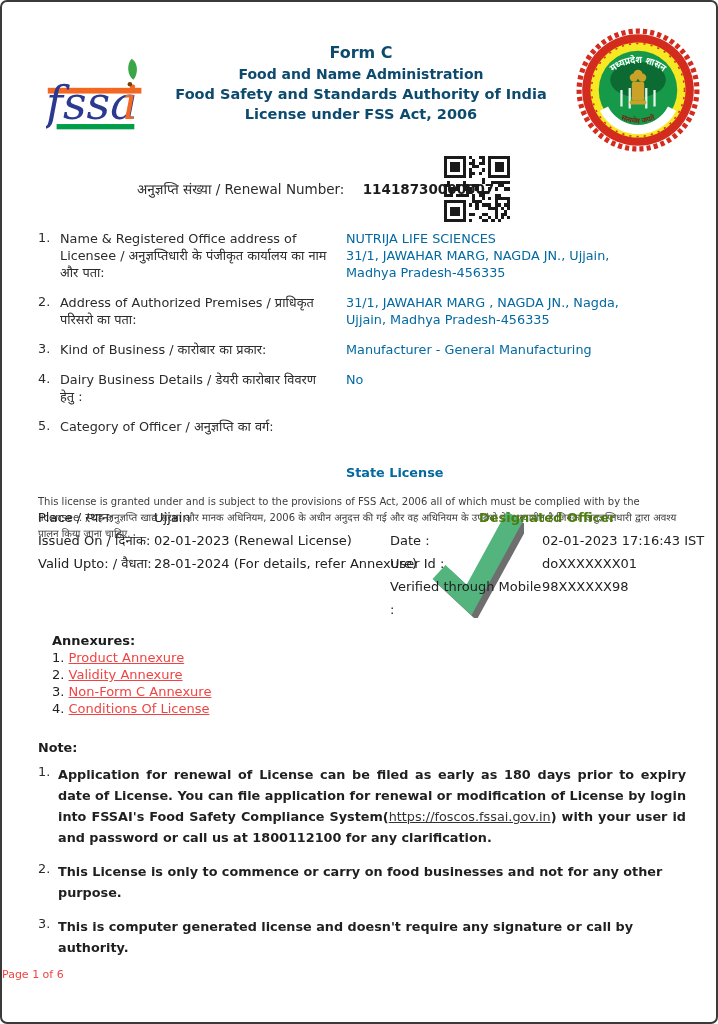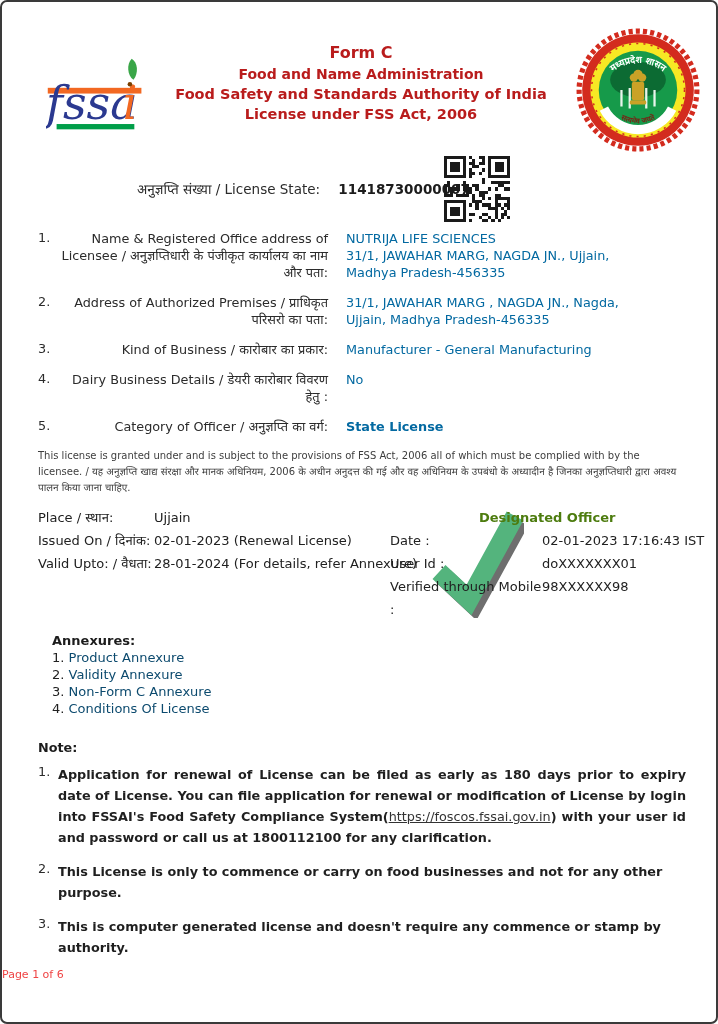--- a/index.html
+++ b/index.html
@@ -16,58 +16,58 @@
     border-radius: 7px;
     background: #ffffff;
     overflow: hidden;
   }
 
   
   .fssai-logo { position: absolute; left: 44px; top: 42px; width: 106px; height: 100px; }
   .mp-emblem  { position: absolute; left: 574px; top: 26px; width: 124px; height: 124px; }
   .titles {
     position: absolute; left: 152px; right: 148px; top: 40px;
-    text-align: center; font-weight: 700; color: #b91c1c;
+    text-align: center; font-weight: 700; color: #0c4a6e;
   }
   .title-1 { font-size: 16px; line-height: 22px; }
   .title-2 { font-size: 19px; line-height: 25px; }
   .title-3 { font-size: 14px; line-height: 20px; }
   .title-4 { font-size: 14.5px; line-height: 20px; }
   .title-5 { font-size: 14.5px; line-height: 20px; }
 
   
   .license-row { position: absolute; left: 135px; top: 178px; font-size: 13.5px; }
   .license-label { color: #2b2b2b; }
   .license-value { font-weight: 700; margin-left: 14px; color: #1c1c1c; }
   .qr { position: absolute; left: 440px; top: 152px; width: 70px; height: 70px; }
 
   
   .details { position: absolute; left: 36px; right: 34px; top: 228px; font-size: 12.8px; }
   .detail-row { display: grid; grid-template-columns: 22px 286px 1fr; column-gap: 0; margin-bottom: 13px; }
   .detail-num { color: #2b2b2b; }
-  .detail-label { color: #2b2b2b; line-height: 17px; padding-right: 18px; text-align: right; }
+  .detail-label { color: #2b2b2b; line-height: 17px; padding-right: 18px; }
   .detail-value { white-space: pre-line; line-height: 17px; color: #0369a1; }
-  .detail-value.bold { font-weight: 700; }
+  .detail-value.bold { font-weight: 700; margin-top: 46px; }
   .disclaimer {
     margin-top: 9px; font-size: 10px; line-height: 16px; color: #3d3d3d;
   }
 
   
   .issue-block { position: absolute; left: 36px; top: 504px; font-size: 13px; z-index: 2; }
   .issue-row { display: grid; grid-template-columns: 116px auto; line-height: 23px; }
   .officer-block { position: absolute; left: 388px; top: 504px; font-size: 13px; z-index: 2; }
   .officer-heading { font-weight: 700; line-height: 23px; color: #4d7c0f; text-align: center; }
   .officer-row { display: grid; grid-template-columns: 152px auto; line-height: 23px; }
   .check-mark { position: absolute; left: 420px; top: 506px; width: 102px; height: 110px; z-index: 1; }
 
   
   .annexures { position: absolute; left: 50px; top: 630px; font-size: 13px; }
   .annex-heading { font-weight: 700; line-height: 17px; color: #1c1c1c; }
   .annex-item { line-height: 17px; }
-  .annex-link { color: #0c4a6e; cursor: pointer; }
+  .annex-link { text-decoration: underline; color: #ef4444; cursor: pointer; }
 
   
   .notes { position: absolute; left: 36px; right: 30px; top: 738px; font-size: 12.8px; }
   .note-heading { font-weight: 700; margin-bottom: 9px; color: #1c1c1c; }
   .note-item { display: grid; grid-template-columns: 20px 1fr; margin-bottom: 13px; }
   .note-num { font-weight: 400; color: #2b2b2b; }
   .note-text { font-weight: 700; line-height: 21px; color: #1f1f1f; text-align: justify; }
   .note-link { font-weight: 400; text-decoration: underline; color: #333333; cursor: pointer; }
 
   
@@ -118,21 +118,21 @@
   </svg>
 
   <div class="titles">
     <div class="title-1">Form C</div>
     <div class="title-3">Food and Name Administration</div>
     <div class="title-4">Food Safety and Standards Authority of India</div>
     <div class="title-5">License under FSS Act, 2006</div>
   </div>
 
   <div class="license-row">
-    <span class="license-label">अनुज्ञप्ति संख्या / License State:</span>
+    <span class="license-label">अनुज्ञप्ति संख्या / Renewal Number:</span>
     <span class="license-value">11418730000007</span>
   </div>
   <svg class="qr" id="qr-svg" viewBox="-0.5 -0.5 22 22" fill="#1a1a1a" shape-rendering="crispEdges" aria-hidden="true">
       <rect x="0" y="0" width="1" height="1"></rect>
       <rect x="1" y="0" width="1" height="1"></rect>
       <rect x="2" y="0" width="1" height="1"></rect>
       <rect x="3" y="0" width="1" height="1"></rect>
       <rect x="4" y="0" width="1" height="1"></rect>
       <rect x="5" y="0" width="1" height="1"></rect>
       <rect x="6" y="0" width="1" height="1"></rect>
@@ -437,19 +437,19 @@
     <div class="note-item">
       <span class="note-num">1.</span>
       <span class="note-text"><span>Application for renewal of License can be filed as early as 180 days prior to expiry date of License. You can file application for renewal or modification of License by login into FSSAI's Food Safety Compliance System(</span><span class="note-link">https://foscos.fssai.gov.in</span><span>) with your user id and password or call us at 1800112100 for any clarification.</span></span>
     </div>
     <div class="note-item">
       <span class="note-num">2.</span>
       <span class="note-text" style="text-align:left">This License is only to commence or carry on food businesses and not for any other purpose.</span>
     </div>
     <div class="note-item">
       <span class="note-num">3.</span>
-      <span class="note-text" style="text-align:left">This is computer generated license and doesn't require any commence or stamp by authority.</span>
+      <span class="note-text" style="text-align:left">This is computer generated license and doesn't require any signature or call by authority.</span>
     </div>
   </div>
 
   <div class="footer">Page 1 of 6</div>
 
 </div>
 
 </body></html>

